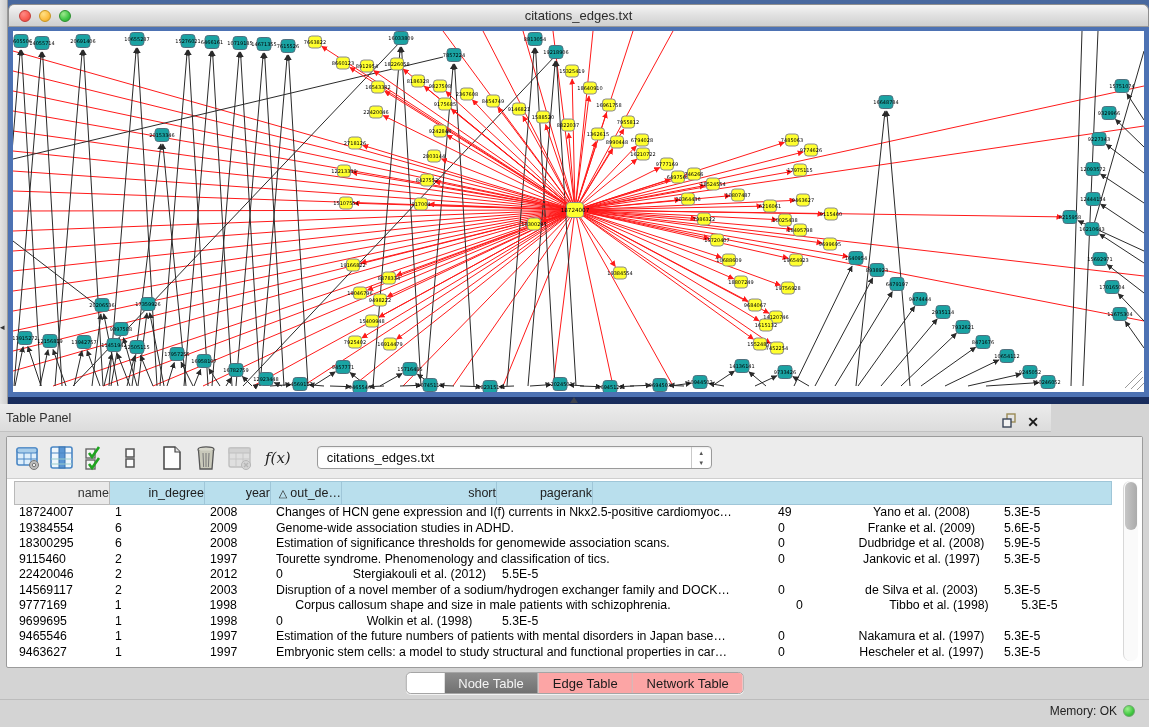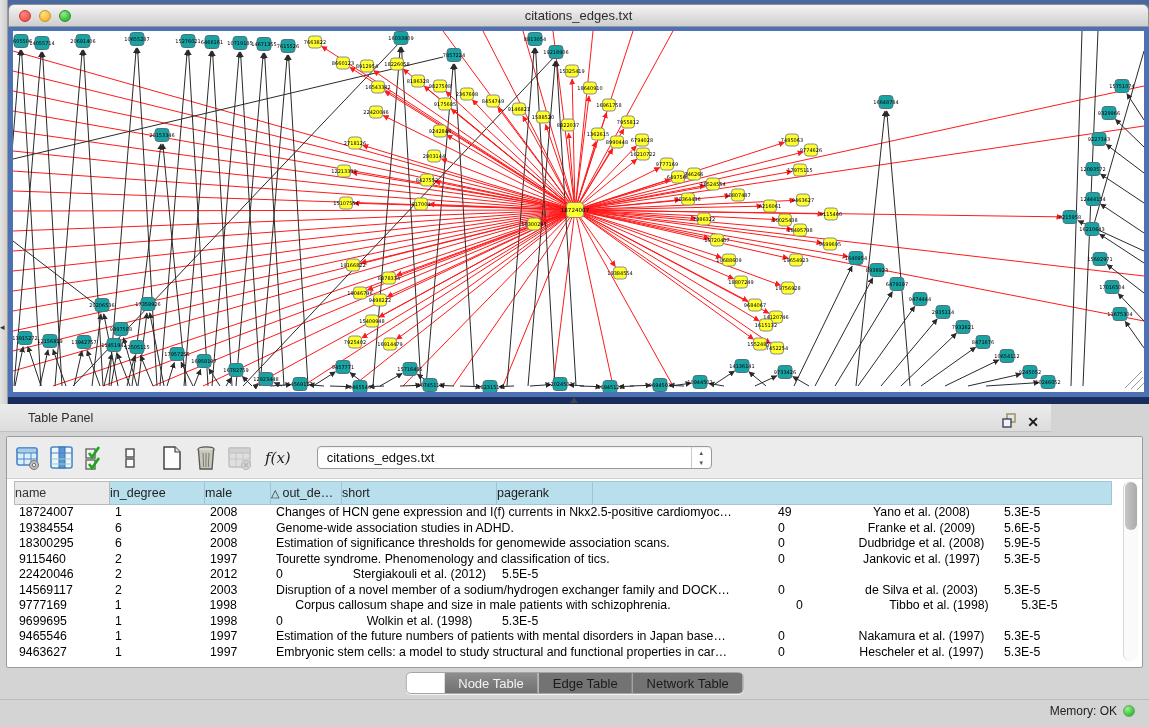--- a/index.html
+++ b/index.html
@@ -27,21 +27,21 @@
   #net-svg { display:block; }
 
   
   #splitter-handle { position:absolute; left:570px; top:397px; width:0; height:0;
     border-left:4px solid transparent; border-right:4px solid transparent;
     border-bottom:6px solid #4a4a4a; opacity:.8; }
 
   
   #panel-header { position:absolute; left:0; top:404px; width:1051px; height:28px;
     background:linear-gradient(180deg,#ececec,#dcdcdc); border-bottom:1px solid #c2c2c2;
-    font-size:12.5px; color:#2e2e2e; line-height:28px; padding-left:28px; }
+    font-size:12.5px; color:#2e2e2e; line-height:28px; padding-left:6px; }
   #panel-float { position:absolute; right:34px; top:6px; cursor:pointer; }
   #panel-close { position:absolute; right:12px; top:4px; font-size:14px; font-weight:bold; color:#1a1a1a; cursor:pointer; }
   #panel-body { position:absolute; left:0; top:432px; width:1149px; height:295px; background:#d4d4d4; }
   #inner-box { position:absolute; left:6px; top:4px; width:1137px; height:232px;
     background:#fff; border:1px solid #9b9b9b; border-radius:2px; }
   #toolbar { position:absolute; left:0; top:0; width:100%; height:42px;
     background:#ececec; border-bottom:1px solid #cfcfcf; display:flex; align-items:center; }
   .tb-icon { width:26px; height:26px; margin-left:8px; flex:0 0 auto; cursor:pointer; }
   .tb-icon svg { width:26px; height:26px; }
   #fx-icon { font-family:"DejaVu Serif", serif; font-style:italic; font-size:15px; color:#222;
@@ -49,40 +49,40 @@
   #tbl-select { margin-left:26px; width:395px; height:23px; background:#fff;
     border:1px solid #9a9a9a; border-radius:4px; position:relative; font-size:13px;
     line-height:21px; padding-left:9px; color:#111; cursor:pointer;
     box-shadow:inset 0 1px 2px rgba(0,0,0,.08); }
   #tbl-select .stepper { position:absolute; right:0; top:0; width:20px; height:21px;
     border-left:1px solid #c9c9c9; text-align:center; }
   #tbl-select .stepper span { display:block; font-size:6px; line-height:7px; color:#555; margin-top:3px; }
 
   #tbl-wrap { position:absolute; left:7px; right:30px; top:44px; bottom:3px; overflow:hidden; }
   .hrow { display:flex; height:24px; }
-  .hcell { height:24px; line-height:23px; font-size:12.5px; color:#1d1d1d; text-align:left;
+  .hcell { height:24px; line-height:23px; font-size:12.5px; color:#1d1d1d; text-align:right;
     background:#b9dfed; border:1px solid #9fc6d8; border-left:none; cursor:pointer;
     overflow:hidden; white-space:nowrap; }
   .hcell.first { background:#e9e9e9; border:1px solid #b9b9b9; color:#333; }
   .sort-tri { font-size:11px; margin-right:3px; color:#222; }
   .trow { display:flex; height:15.5px; font-size:12.3px; color:#000; cursor:default; }
   .tcell { height:15.5px; line-height:15.5px; padding-left:5px; overflow:hidden;
     white-space:nowrap; text-overflow:ellipsis; }
   .tcell.center { text-align:center; padding-left:0; }
   #vscroll { position:absolute; right:4px; top:44px; bottom:6px; width:15px;
     background:#fafafa; border-left:1px solid #d8d8d8; border-radius:7px; }
   #vthumb { position:absolute; left:1px; top:1px; width:12px; height:48px;
     background:linear-gradient(90deg,#c6c6c6,#ababab); border-radius:7px; cursor:pointer; }
 
   
   #tab-bar { position:absolute; left:50%; transform:translateX(-50%); top:240px;
     display:flex; height:22px; border:1px solid #a5a5a5; border-radius:5px; overflow:hidden;
     background:#fff; box-shadow:0 1px 0 rgba(255,255,255,.7); }
   .tab-seg { height:22px; line-height:21px; font-size:13px; padding:0 14px; color:#1a1a1a;
-    background:#737373; border-right:1px solid #bdbdbd; cursor:pointer; }
+    background:#fca5a5; border-right:1px solid #bdbdbd; cursor:pointer; }
   .tab-seg:last-child { border-right:none; }
   .tab-seg.sel { background:linear-gradient(180deg,#8d8d8d,#6e6e6e); color:#f4f4f4;margin-left:38px; }
 
   #status-line { position:absolute; left:0; top:267px; width:1149px; border-top:1px solid #bcbcbc; }
   #memory { position:absolute; right:14px; top:272px; font-size:12px; color:#222;
     display:flex; align-items:center; }
   #memory-dot { width:12px; height:12px; border-radius:50%; margin-left:6px;
     background:radial-gradient(circle at 35% 30%,#9cf08c,#41c841 60%,#2f9e31);
     border:1px solid #6aa86a; }
 </style>
@@ -914,21 +914,21 @@
             <span>▲</span>
               <span>▼</span>
           </span>
         </div>
       </div>
 
       <div id="tbl-wrap">
         <div class="hrow" id="thead">
             <div class="hcell first" style="width: 96px; border-left: 1px solid rgb(185, 185, 185);">name</div>
             <div class="hcell" style="width: 95px;">in_degree</div>
-            <div class="hcell" style="width: 66px;">male</div>
+            <div class="hcell" style="width: 66px;">year</div>
             <div class="hcell" style="width: 71px;"><span class="sort-tri">△</span>out_de…</div>
             <div class="hcell" style="width: 155px;">short</div>
             <div class="hcell" style="width: 96px;">pagerank</div>
             <div class="hcell" style="flex: 1 1 0%;"></div>
           </div>
         <div id="tbody">
             <div class="trow">
               <div class="tcell" style="width: 96px;">18724007</div>
               <div class="tcell" style="width: 95px;">1</div>
               <div class="tcell" style="width: 66px;">2008</div>

